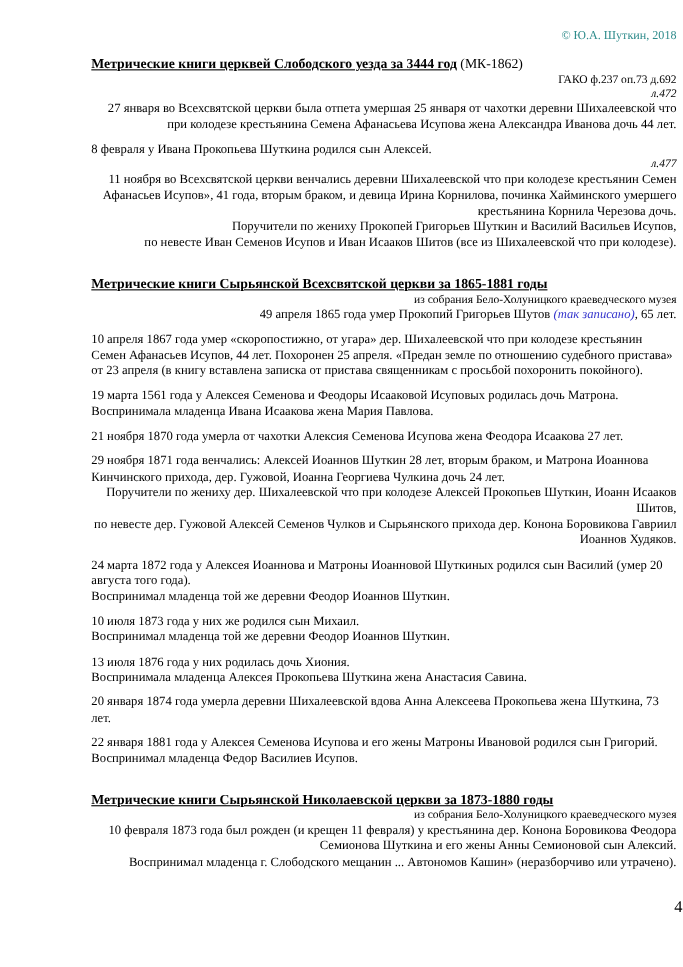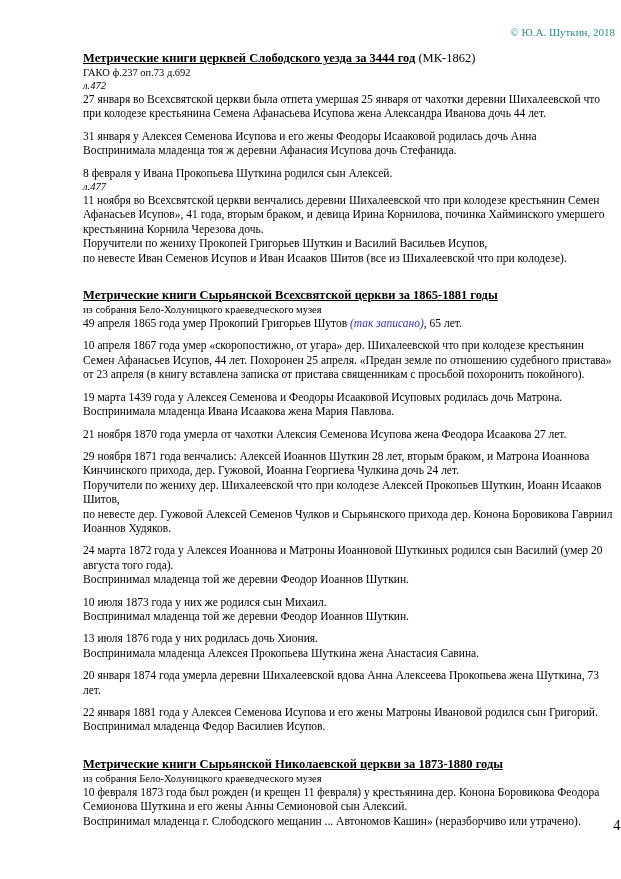--- a/index.html
+++ b/index.html
@@ -38,21 +38,21 @@
     font-weight: bold;
     margin: 0;
   }
   .sec-heading-text { text-decoration: underline; }
   .sec-heading-suffix { font-weight: normal; text-decoration: none; }
   .blk {
     margin: 8px 0 0 0;
     font-size: 11.5px;
     line-height: 14.4px;
   }
-  .blk.tight { margin-top: 0; }
+  .blk.tight { margin-top: 0; text-align: right; }
   .blk-meta {
     font-size: 10.5px;
     line-height: 13px;
     margin-top: 1px;
   }
   .blk-sheet {
     font-size: 10.5px;
     line-height: 13px;
     font-style: italic;
     margin-top: 0;
@@ -73,32 +73,31 @@
 
 <div class="page">
   <p class="copyright">© Ю.А. Шуткин, 2018</p>
 
   <div>
       <section class="doc-section">
         <h2 class="sec-heading"><span class="sec-heading-text">Метрические книги церквей Слободского уезда за 3444 год</span><span class="sec-heading-suffix"> (МК-1862)</span></h2>
         <p class="blk blk-meta tight"><span>ГАКО ф.237 оп.73 д.692</span></p>
         <p class="blk blk-sheet tight"><span>л.472</span></p>
         <p class="blk blk-para tight"><span>27 января во Всехсвятской церкви была отпета умершая 25 января от чахотки деревни Шихалеевской что при колодезе крестьянина Семена Афанасьева Исупова жена Александра Иванова дочь 44 лет.</span></p>
-        <p class="blk blk-para"><span>31 января у Алексея Семенова Исупова и его жены Феодоры Исааковой родилась дочь Анна</span><br><span>Воспринимала младенца тоя ж деревни Афанасия Исупова дочь Стефанида.</span></p>
         <p class="blk blk-para"><span>8 февраля у Ивана Прокопьева Шуткина родился сын Алексей.</span></p>
         <p class="blk blk-sheet tight"><span>л.477</span></p>
         <p class="blk blk-para tight"><span>11 ноября во Всехсвятской церкви венчались деревни Шихалеевской что при колодезе крестьянин Семен Афанасьев Исупов», 41 года, вторым браком, и девица Ирина Корнилова, починка Хайминского умершего крестьянина Корнила Черезова дочь.</span></p>
         <p class="blk blk-para tight"><span>Поручители по жениху Прокопей Григорьев Шуткин и Василий Васильев Исупов,</span><br><span>по невесте Иван Семенов Исупов и Иван Исааков Шитов (все из Шихалеевской что при колодезе).</span></p>
       </section>
       <section class="doc-section">
         <h2 class="sec-heading"><span class="sec-heading-text">Метрические книги Сырьянской Всехсвятской церкви за 1865-1881 годы</span></h2>
         <p class="blk blk-meta tight"><span>из собрания Бело-Холуницкого краеведческого музея</span></p>
         <p class="blk blk-para tight"><span>49 апреля 1865 года умер Прокопий Григорьев Шутов </span><span class="note-blue">(так записано)</span><span>, 65 лет.</span></p>
         <p class="blk blk-para"><span>10 апреля 1867 года умер «скоропостижно, от угара» дер. Шихалеевской что при колодезе крестьянин Семен Афанасьев Исупов, 44 лет. Похоронен 25 апреля. «Предан земле по отношению судебного пристава» от 23 апреля (в книгу вставлена записка от пристава священникам с просьбой похоронить покойного).</span></p>
-        <p class="blk blk-para"><span>19 марта 1439 года у Алексея Семенова и Феодоры Исааковой Исуповых родилась дочь Матрона.</span><br><span>Воспринимала младенца Ивана Исаакова жена Мария Павлова.</span></p>
+        <p class="blk blk-para"><span>19 марта 1561 года у Алексея Семенова и Феодоры Исааковой Исуповых родилась дочь Матрона.</span><br><span>Воспринимала младенца Ивана Исаакова жена Мария Павлова.</span></p>
         <p class="blk blk-para"><span>21 ноября 1870 года умерла от чахотки Алексия Семенова Исупова жена Феодора Исаакова 27 лет.</span></p>
         <p class="blk blk-para"><span>29 ноября 1871 года венчались: Алексей Иоаннов Шуткин 28 лет, вторым браком, и Матрона Иоаннова Кинчинского прихода, дер. Гужовой, Иоанна Георгиева Чулкина дочь 24 лет.</span></p>
         <p class="blk blk-para tight"><span>Поручители по жениху дер. Шихалеевской что при колодезе Алексей Прокопьев Шуткин, Иоанн Исааков Шитов,</span><br><span>по невесте дер. Гужовой Алексей Семенов Чулков и Сырьянского прихода дер. Конона Боровикова Гавриил Иоаннов Худяков.</span></p>
         <p class="blk blk-para"><span>24 марта 1872 года у Алексея Иоаннова и Матроны Иоанновой Шуткиных родился сын Василий (умер 20 августа того года).</span><br><span>Воспринимал младенца той же деревни Феодор Иоаннов Шуткин.</span></p>
         <p class="blk blk-para"><span>10 июля 1873 года у них же родился сын Михаил.</span><br><span>Воспринимал младенца той же деревни Феодор Иоаннов Шуткин.</span></p>
         <p class="blk blk-para"><span>13 июля 1876 года у них родилась дочь Хиония.</span><br><span>Воспринимала младенца Алексея Прокопьева Шуткина жена Анастасия Савина.</span></p>
         <p class="blk blk-para"><span>20 января 1874 года умерла деревни Шихалеевской вдова Анна Алексеева Прокопьева жена Шуткина, 73 лет.</span></p>
         <p class="blk blk-para"><span>22 января 1881 года у Алексея Семенова Исупова и его жены Матроны Ивановой родился сын Григорий.</span><br><span>Воспринимал младенца Федор Василиев Исупов.</span></p>
       </section>
       <section class="doc-section">

